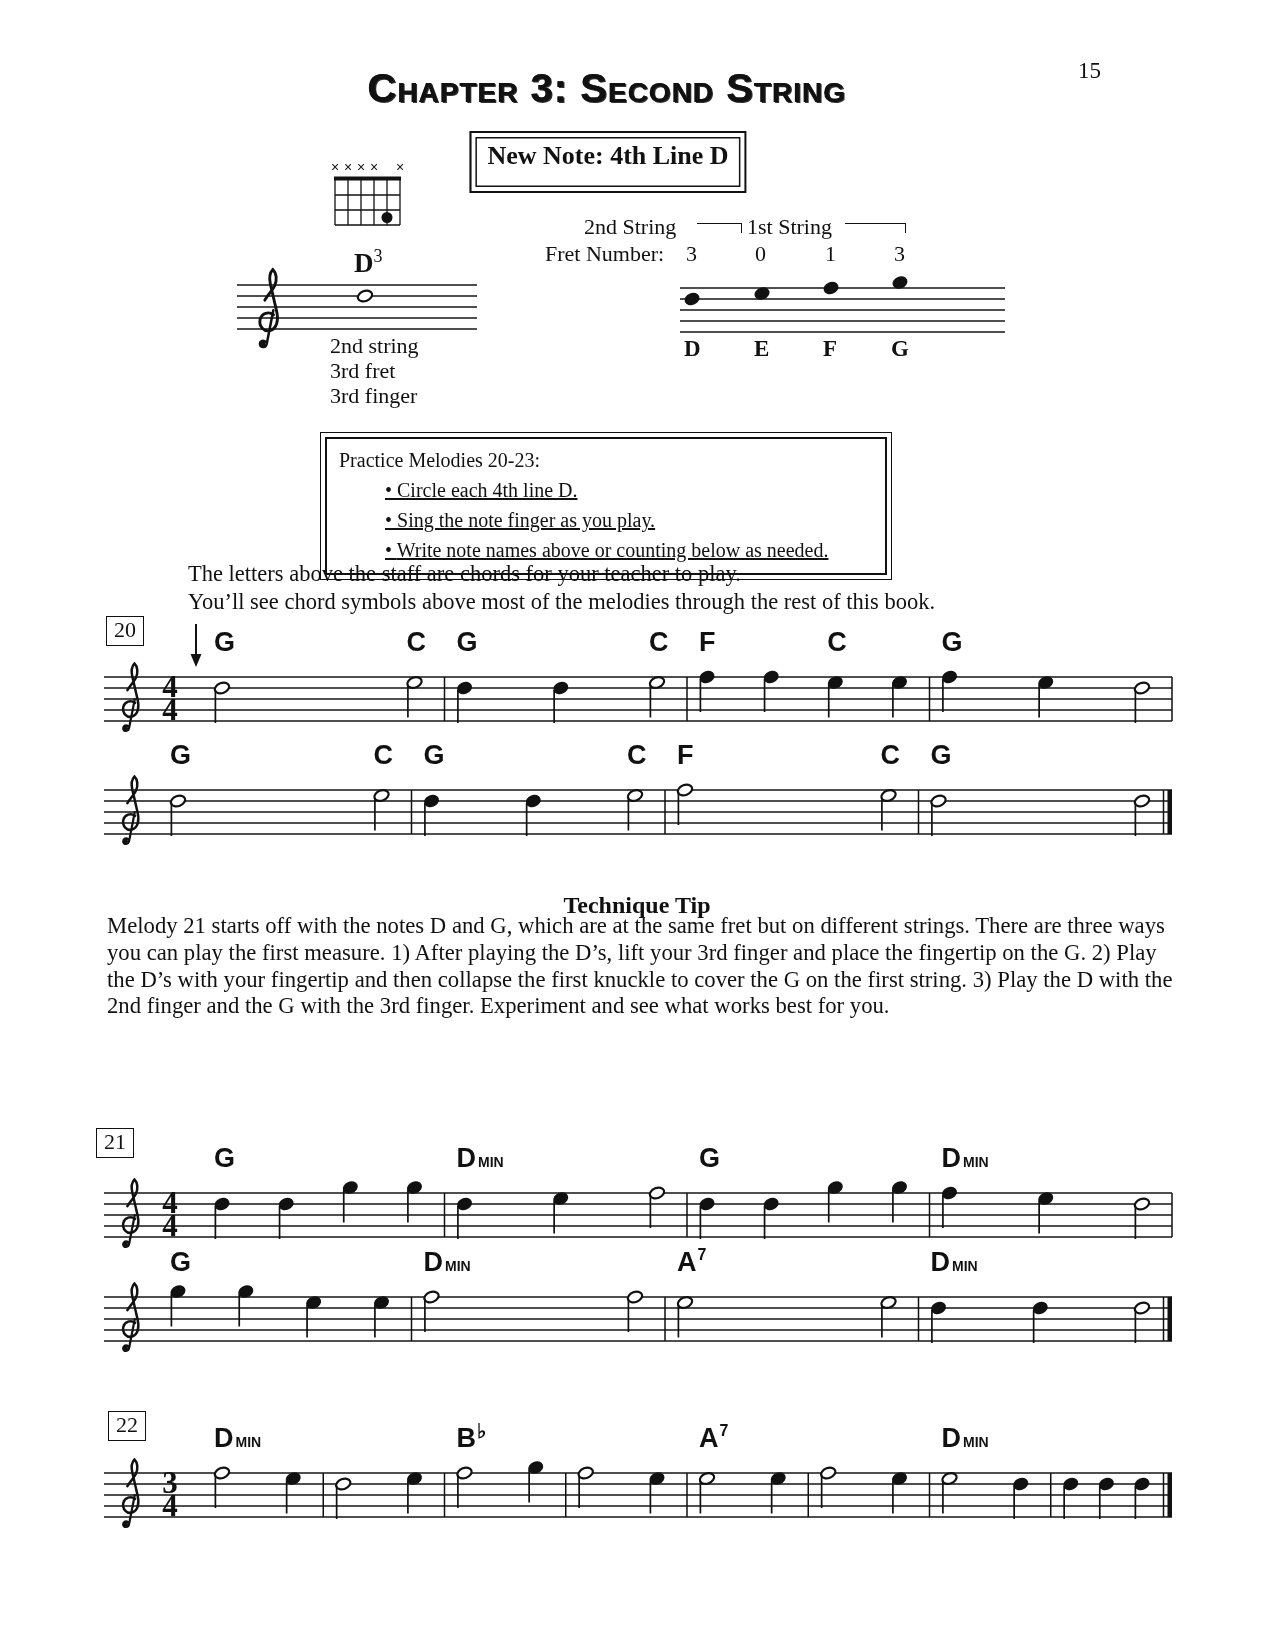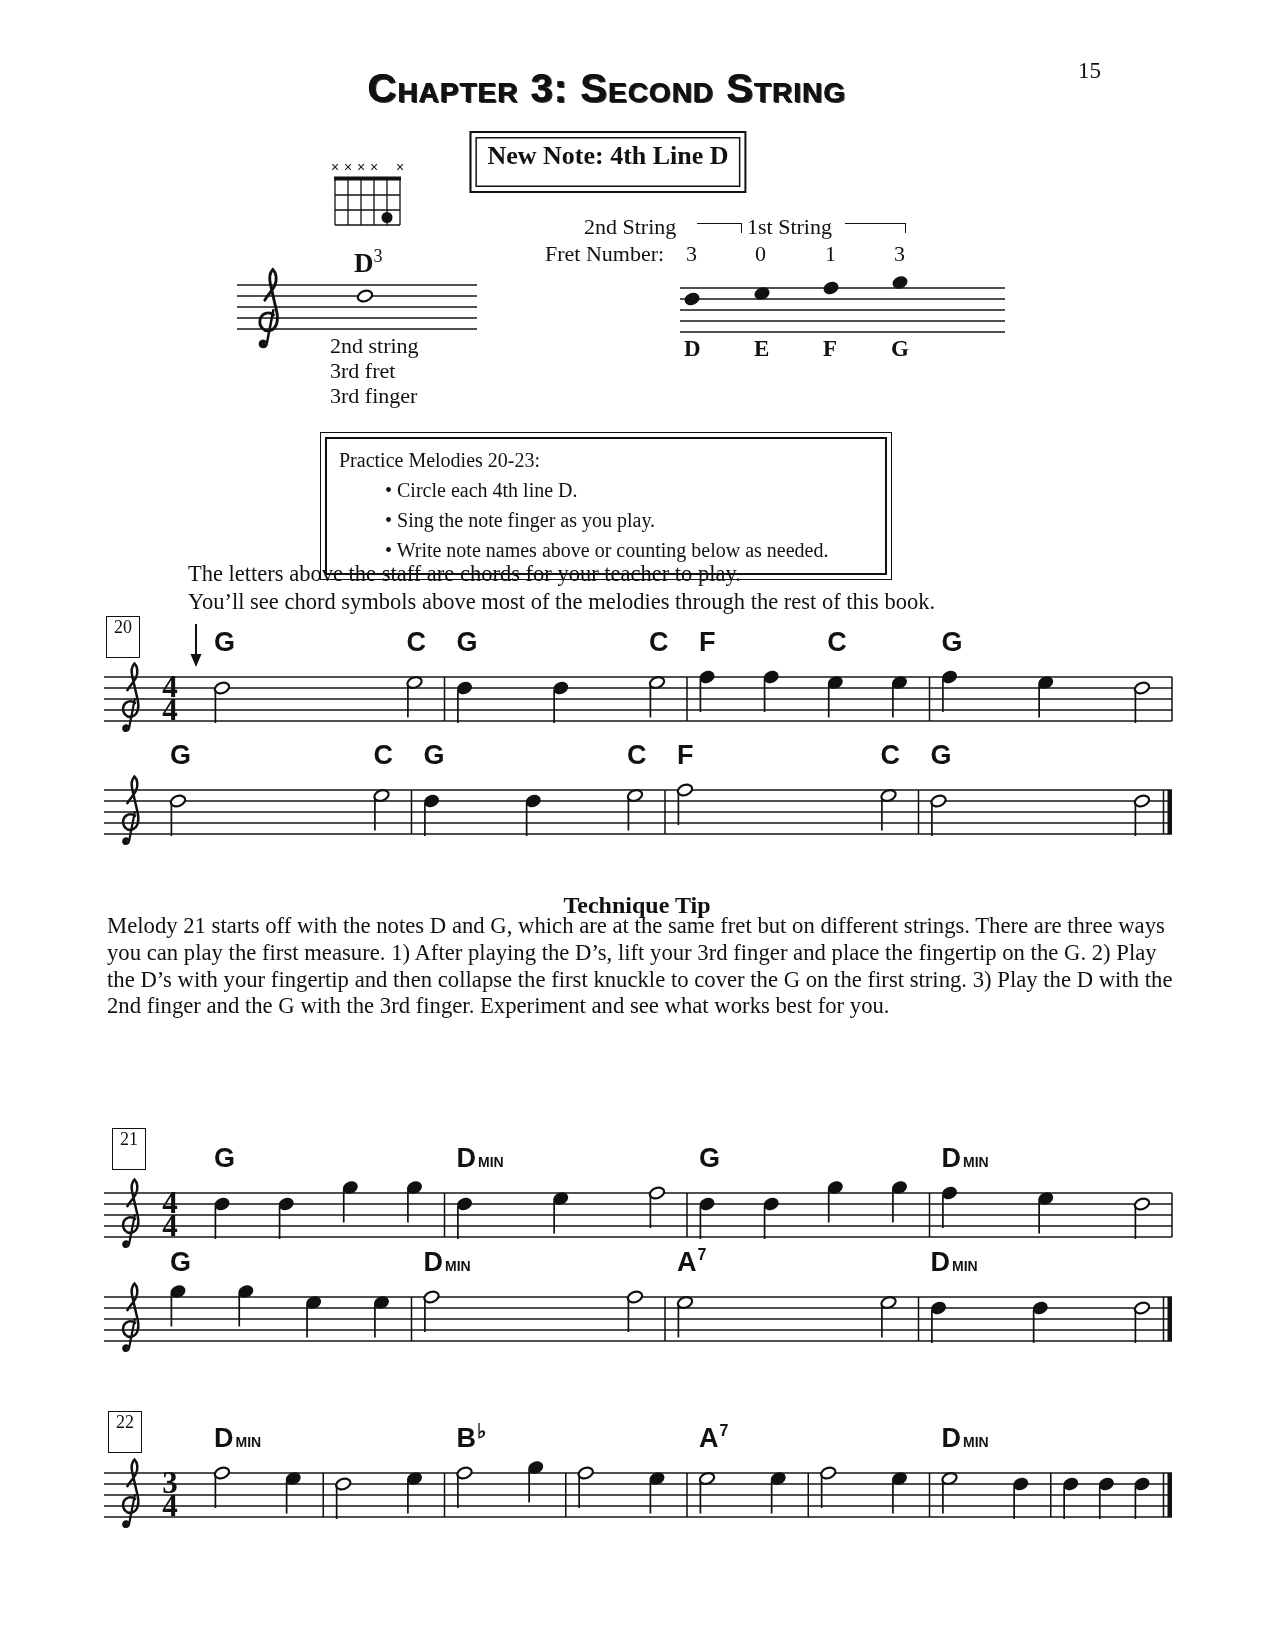--- a/index.html
+++ b/index.html
@@ -8,33 +8,33 @@
   .abs{position:absolute;}
   .pagenum{font-size:23px;}
   .title{font-family:"Liberation Sans",sans-serif;font-weight:900;font-variant:small-caps;
          font-size:40px;letter-spacing:1px;white-space:nowrap;
          text-shadow:1px 1px 0 #333, -0.5px 0 0 #111;}
   .banner{font-size:26px;font-weight:bold;white-space:nowrap;
           border:2.5px solid #111;box-shadow:inset 0 0 0 4px #fff, inset 0 0 0 5.5px #111;
           padding:8px 16px 20px 16px;}
   .pbox{font-size:20px;border:1.5px solid #111;box-shadow:inset 0 0 0 4px #fff, inset 0 0 0 6px #111;
         padding:12px 18px 14px 18px;width:534px;line-height:30px;}
-  .pbox .bullet{padding-left:46px;}
+  .pbox .bullet{padding-left:46px;text-decoration:underline;}
   .pbox .bullet::before{content:"• ";}
   .caption{font-size:22px;line-height:25px;}
   .strlabel{font-size:22px;white-space:nowrap;}
   .bracket{border-top:1.5px solid #111;border-right:1.5px solid #111;height:9px;}
   .fretrow{font-size:22px;}
   .notename{font-size:23px;font-weight:bold;}
   .dlabel{font-size:27px;font-weight:bold;}
   .dlabel sup{font-size:18px;font-weight:normal;}
   .intro{font-size:22.5px;line-height:28px;white-space:nowrap;}
   .tiphead{font-size:24px;font-weight:bold;}
   .tipbody{font-size:22.7px;line-height:26.8px;width:1066px;text-align:left;}
-  .badge{font-size:18px;border:1.5px solid #111;padding:0px 7px 19px 7px;background:#fff;}
+  .badge{font-size:22px;border:1.5px solid #111;padding:0px 7px 2px 7px;background:#fff;}
   svg text{fill:#111;}
   .chord{font-family:"Liberation Sans",sans-serif;font-weight:bold;font-size:27px;}
   .timesig{font-family:"Liberation Serif",serif;font-weight:bold;font-size:31px;text-anchor:middle;}
   .xmark{font-family:"Liberation Sans",sans-serif;font-size:14px;text-anchor:middle;}
 </style>
 </head>
 <body>
 
 <div class="page">
 
@@ -264,21 +264,21 @@
         <ellipse rx="7.4" ry="5" transform="rotate(-21)" fill="#fff" stroke="#111" stroke-width="2.2"></ellipse>
       </g>
       <line x1="1033.4" y1="63" x2="1033.4" y2="96" stroke="#111" stroke-width="1.7"></line>
       <line x1="1061.5" y1="50" x2="1061.5" y2="94" stroke="#111" stroke-width="1.5"></line>
       <rect x="1065.5" y="50" width="4.5" height="44" fill="#111"></rect>
     </svg>
 
   <div class="abs tiphead" style="left:637px;top:892px;transform:translateX(-50%);font-family:Liberation Serif, serif;">Technique Tip</div>
   <div class="abs tipbody" style="left:107px;top:913px;">Melody 21 starts off with the notes D and G, which are at the same fret but on different strings. There are three ways you can play the first measure. 1) After playing the D’s, lift your 3rd finger and place the fingertip on the G. 2) Play the D’s with your fingertip and then collapse the first knuckle to cover the G on the first string. 3) Play the D with the 2nd finger and the G with the 3rd finger. Experiment and see what works best for you.</div>
 
-  <div class="abs badge" style="left:112px;top:1128px;">21</div>
+  <div class="abs badge" style="left:96px;top:1128px;">21</div>
   <svg class="abs system" style="left:102px;top:1143px;" width="1080" height="135">
       <line x1="2" y1="50" x2="1070" y2="50" stroke="#141414" stroke-width="1.4"></line>
       <line x1="2" y1="61" x2="1070" y2="61" stroke="#141414" stroke-width="1.4"></line>
       <line x1="2" y1="72" x2="1070" y2="72" stroke="#141414" stroke-width="1.4"></line>
       <line x1="2" y1="83" x2="1070" y2="83" stroke="#141414" stroke-width="1.4"></line>
       <line x1="2" y1="94" x2="1070" y2="94" stroke="#141414" stroke-width="1.4"></line>
       <g transform="translate(16,50) scale(1)" fill="none" stroke="#111" stroke-linecap="round">
         <path d="M17 26 C13 22.5 6.5 24.5 5.3 30 C4 36 8.8 41 14 39.6 C19.8 38 21.6 30.5 19.6 22.5 L14.2 -1 C13 -6.5 13.6 -10.5 16.4 -13.5 C19.6 -10.5 20.4 -4.5 17.8 1 C15.6 5.5 11.8 8.6 9.4 13.2" stroke-width="2.5"></path>
         <path d="M16.8 22 L11.2 50.5 C10.7 55 5.2 55 5.2 51.3 C5.2 48.6 8.3 47.5 10.1 49.4" stroke-width="2.2"></path>
         <circle cx="7.4" cy="51.2" r="2.5" fill="#111" stroke="none"></circle>

